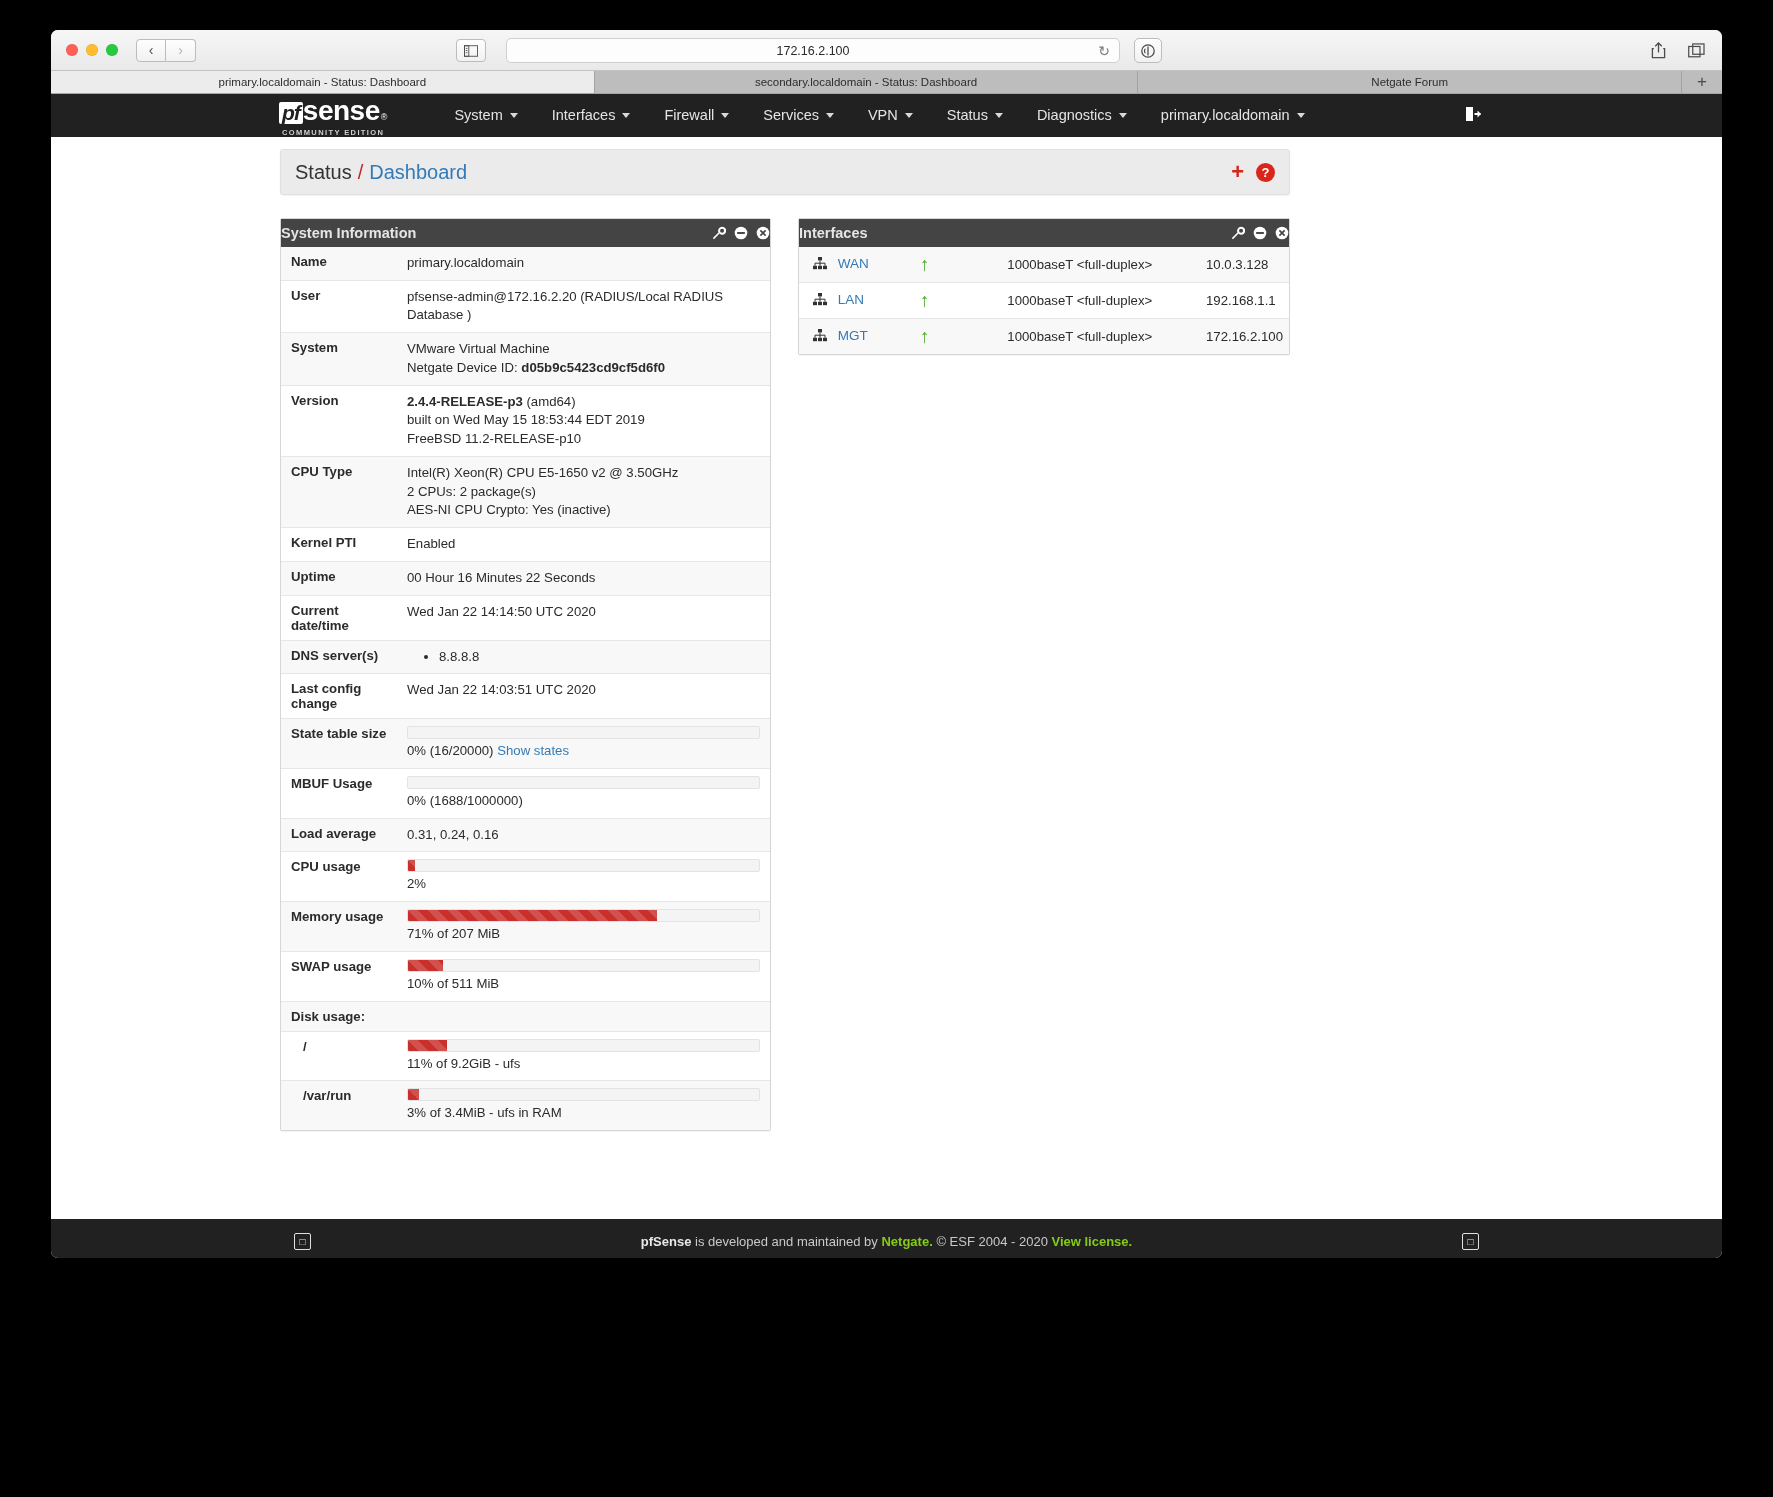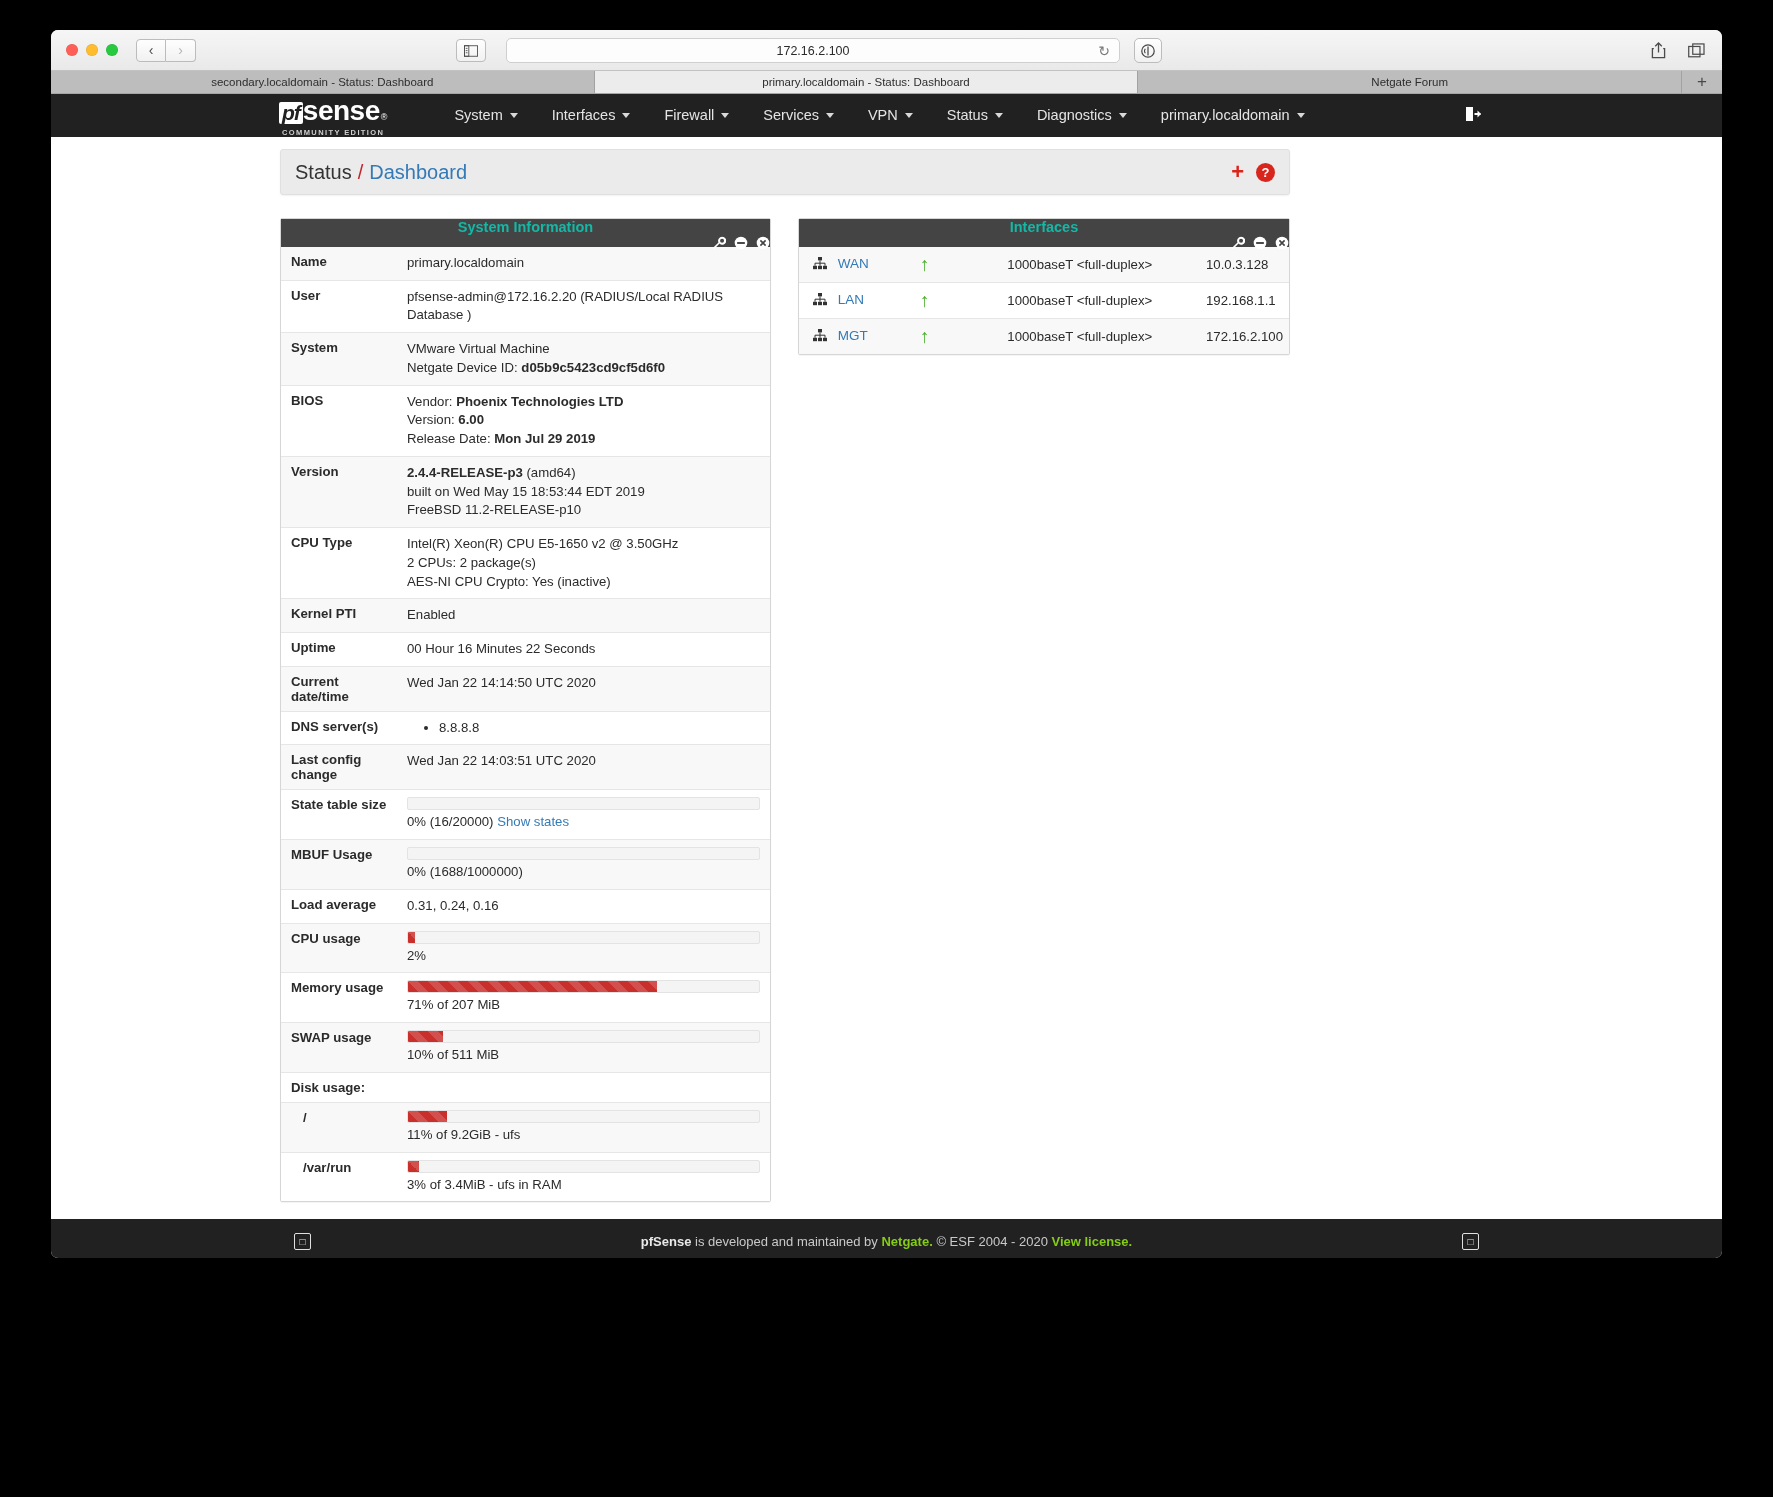--- a/index.html
+++ b/index.html
@@ -181,27 +181,26 @@
     border: 1px solid #d6d6d6;
     background: #fff;
     border-radius: 2px;
     box-shadow: 0 1px 1px rgba(0,0,0,.05);
   }
   #widget-system { left: 229px; top: 81px; width: 491px; }
   #widget-interfaces { left: 747px; top: 81px; width: 492px; }
 
   .widget-head {
     background: #444444;
-    color: #14b8a6;
+    color: #e5e5e5;
     height: 28px;
     display: flex; align-items: center;
     padding: 0 0;
     font-size: 14.5px;
     font-weight: bold;
-    flex-direction: column;
   }
   .widget-head-icons { margin-left: auto; display: flex; gap: 7px; align-items: center; }
   .wh-icon { width: 15px; height: 15px; display: flex; align-items: center; justify-content: center; }
   .wh-icon svg { width: 14px; height: 14px; fill: #fff; }
 
   table.sysinfo { width: 100%; border-collapse: collapse; font-size: 13.2px; color: #2b2b2b; }
   table.sysinfo tr { border-bottom: 1px solid #e6e6e6; }
   table.sysinfo tr:last-child { border-bottom: none; }
   table.sysinfo tr:nth-child(odd) { background: #f8f8f8; }
   table.sysinfo tr:nth-child(even) { background: #ffffff; }
@@ -333,25 +332,25 @@
       <div class="rb">
         <svg viewBox="0 0 18 16" width="17" height="15">
           <rect x="0.7" y="3.7" width="12" height="11" fill="none" stroke="#4b4b4b" stroke-width="1.3"></rect>
           <rect x="5" y="1" width="12" height="11" fill="none" stroke="#4b4b4b" stroke-width="1.3"></rect>
         </svg>
       </div>
     </div>
   </div>
 
   <div class="tabstrip">
+    <div class="tab active">
+      <span>primary.localdomain - Status: Dashboard</span>
+    </div>
     <div class="tab">
       <span>secondary.localdomain - Status: Dashboard</span>
-    </div>
-    <div class="tab active">
-      <span>primary.localdomain - Status: Dashboard</span>
     </div>
     <div class="tab">
       <span>Netgate Forum</span>
     </div>
     <div class="tab-new">
       <span>+</span>
     </div>
   </div>
 
   <div class="pf-navbar">
@@ -454,37 +453,20 @@
           <th>User</th>
           <td>pfsense-admin@172.16.2.20 (RADIUS/Local RADIUS Database )</td>
         </tr>
         <tr>
           <th>System</th>
           <td>
             <div>VMware Virtual Machine</div>
             <div>
               <span>Netgate Device ID:</span>
               <span class="b">d05b9c5423cd9cf5d6f0</span>
-            </div>
-          </td>
-        </tr>
-        <tr>
-          <th>BIOS</th>
-          <td>
-            <div>
-              <span>Vendor:</span>
-              <span class="b">Phoenix Technologies LTD</span>
-            </div>
-            <div>
-              <span>Version:</span>
-              <span class="b">6.00</span>
-            </div>
-            <div>
-              <span>Release Date:</span>
-              <span class="b">Mon Jul 29 2019</span>
             </div>
           </td>
         </tr>
         <tr>
           <th>Version</th>
           <td>
             <div>
               <span class="b">2.4.4-RELEASE-p3</span>
               <span>(amd64)</span>
             </div>

